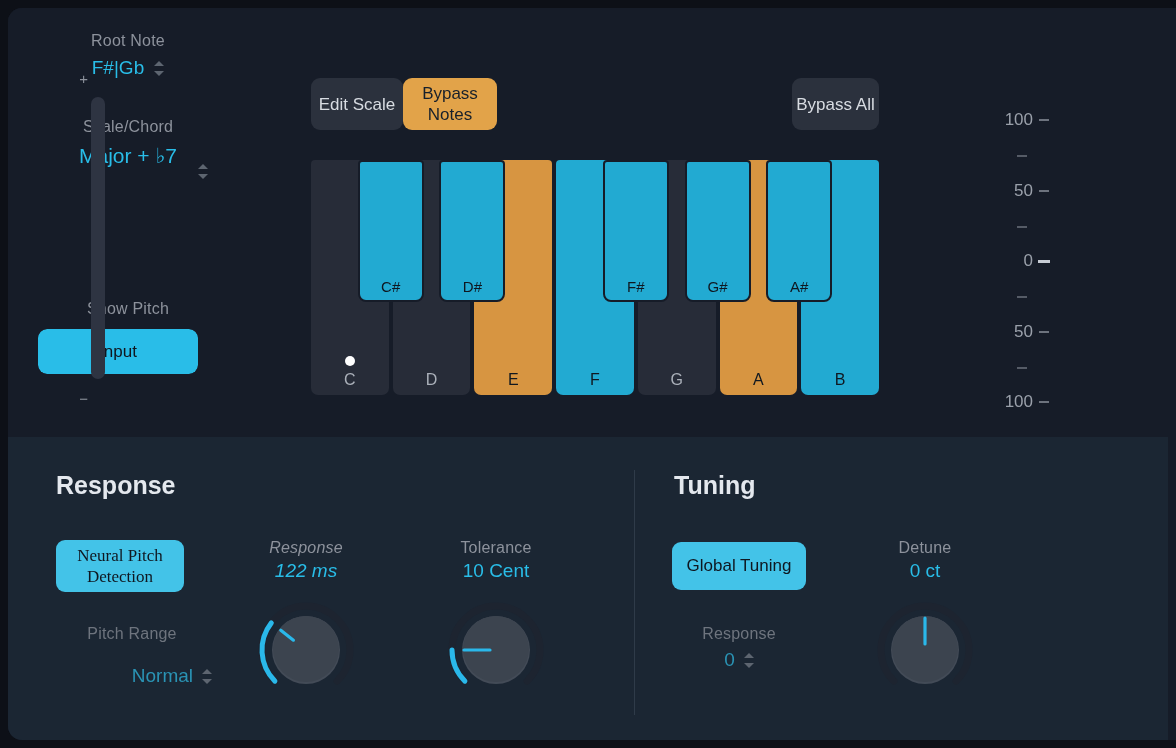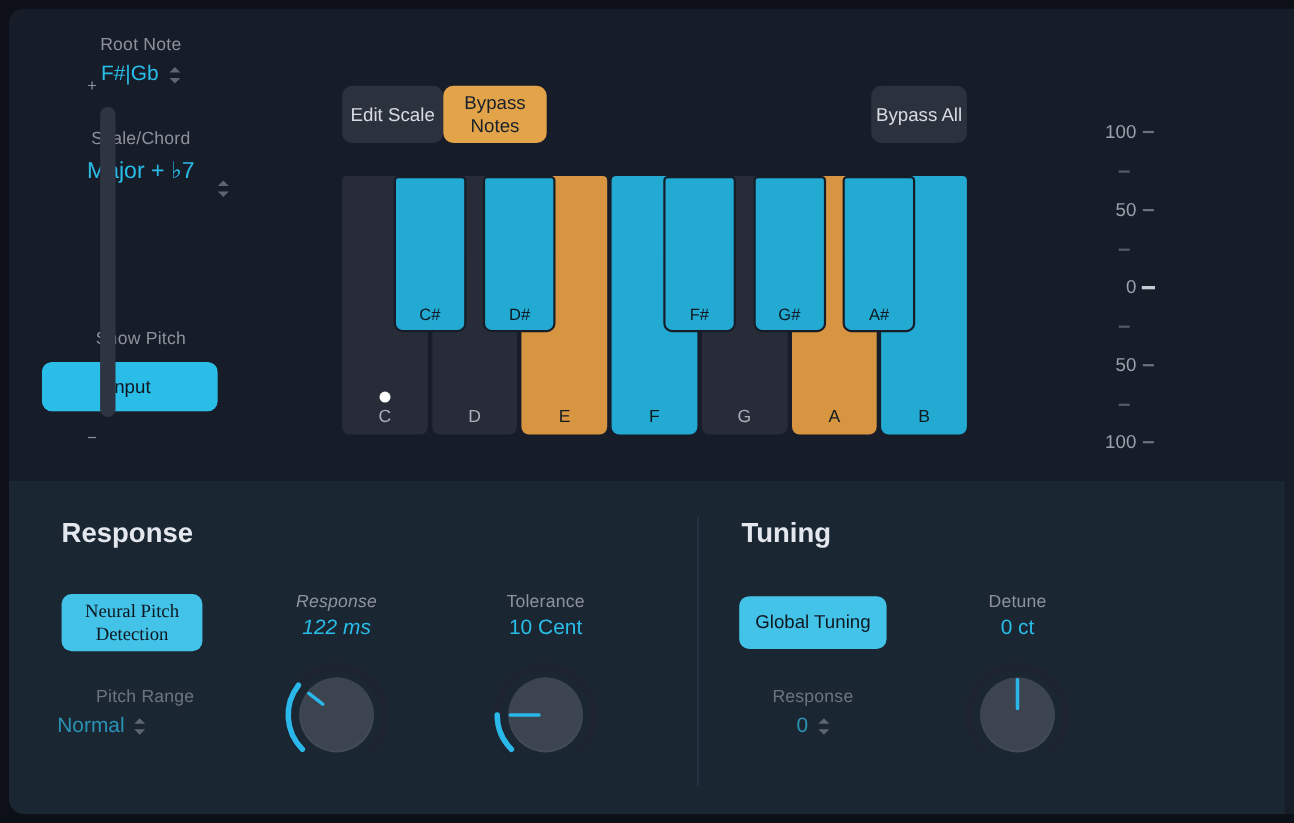--- a/index.html
+++ b/index.html
@@ -81,21 +81,21 @@
 
   
   #settings-title{position:absolute;left:48px;top:463px;font-size:25px;color:#e4e8ee;font-weight:bold;}
   #tuning-title{position:absolute;left:666px;top:463px;font-size:25px;color:#e4e8ee;font-weight:bold;}
   #vdivider{position:absolute;left:626px;top:462px;width:1px;height:245px;background:#2f3b49;}
 
   #npd-btn{position:absolute;left:48px;top:532px;width:128px;height:52px;
        background:#43c3e8;color:#0f1720;border-radius:9px;font-size:17px;line-height:21px;
        display:flex;align-items:center;justify-content:center;text-align:center;font-family:Liberation Serif, serif;}
   #pitchrange-group{position:absolute;left:44px;top:617px;width:160px;}
-  #pitchrange-val{margin-top:6px;display:flex;align-items:center;justify-content:flex-start;gap:8px;}
+  #pitchrange-val{margin-top:22px;display:flex;align-items:center;justify-content:flex-end;gap:8px;}
   #gt-btn{position:absolute;left:664px;top:534px;width:134px;height:48px;
        background:#43c3e8;color:#0f1720;border-radius:9px;font-size:17px;
        display:flex;align-items:center;justify-content:center;}
   #reference-group{position:absolute;left:651px;top:617px;width:160px;}
   #reference-val{margin-top:6px;display:flex;align-items:center;justify-content:center;gap:8px;}
 
   .knobgroup{position:absolute;width:160px;}
   .knobgroup .lbl{font-size:16px;}
   .knobgroup .val{font-size:19px;margin-top:3px;}
   .knobwrap{position:relative;width:100px;height:100px;margin:18px auto 0;}

